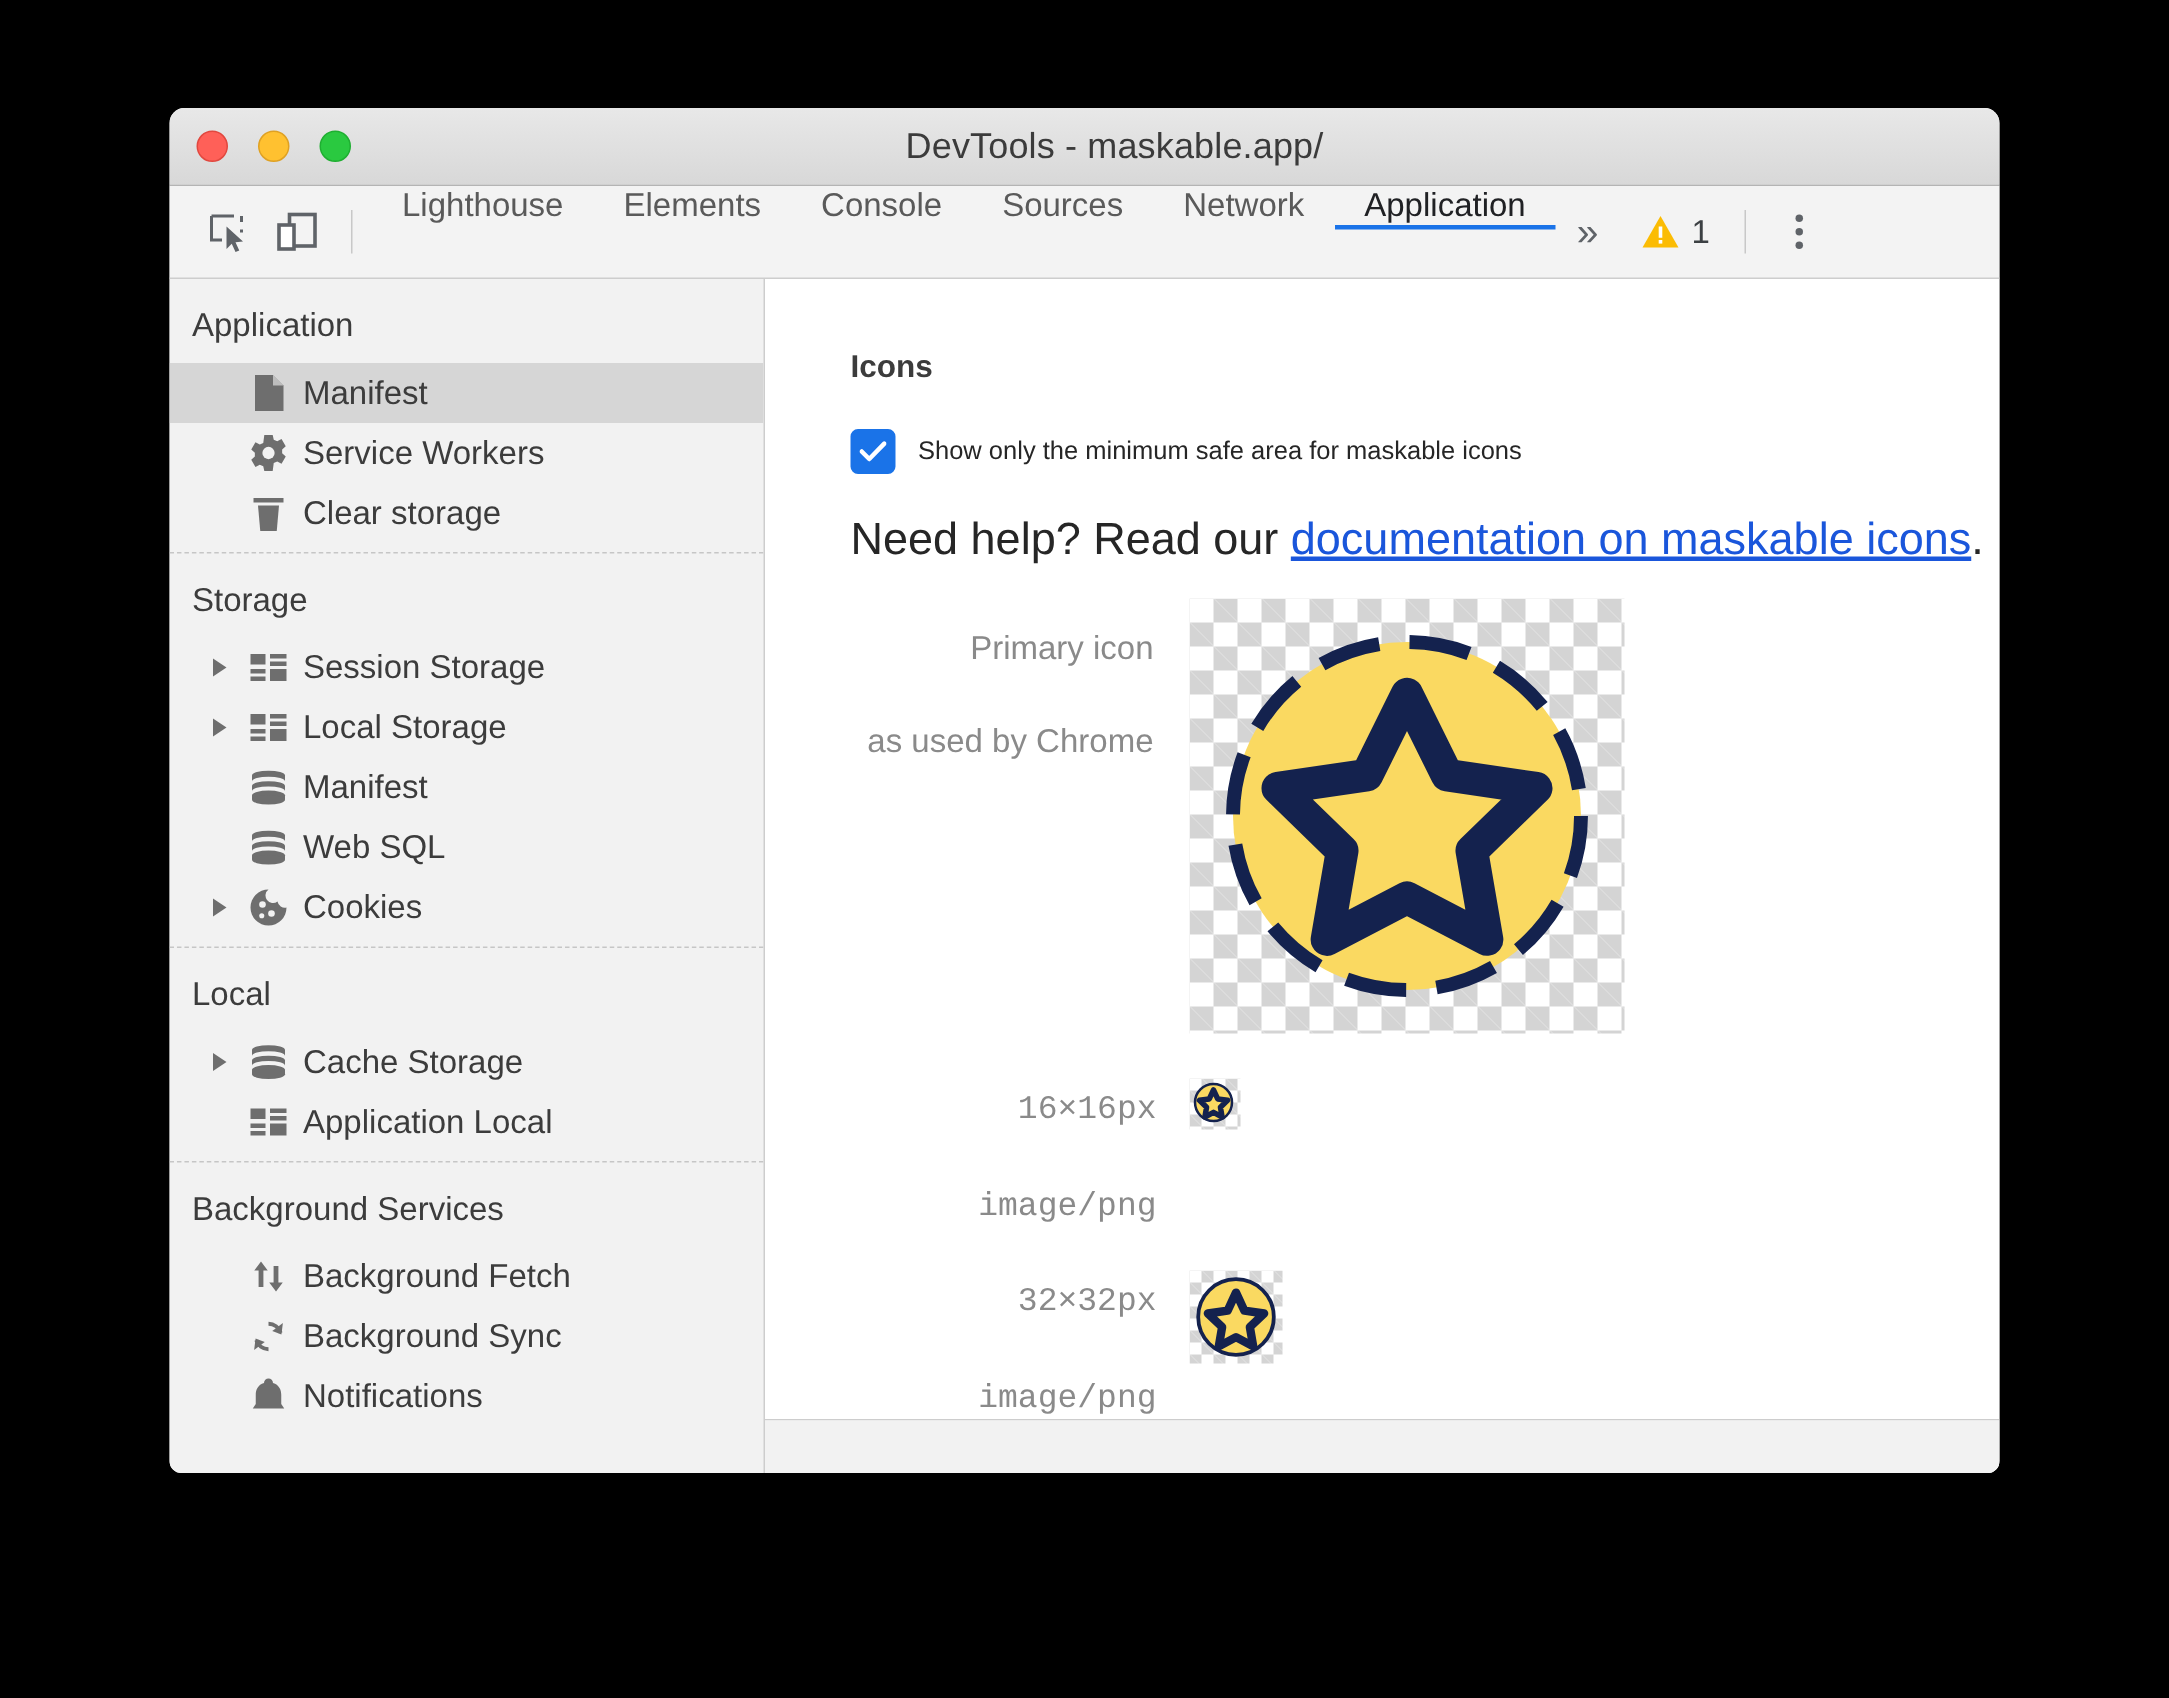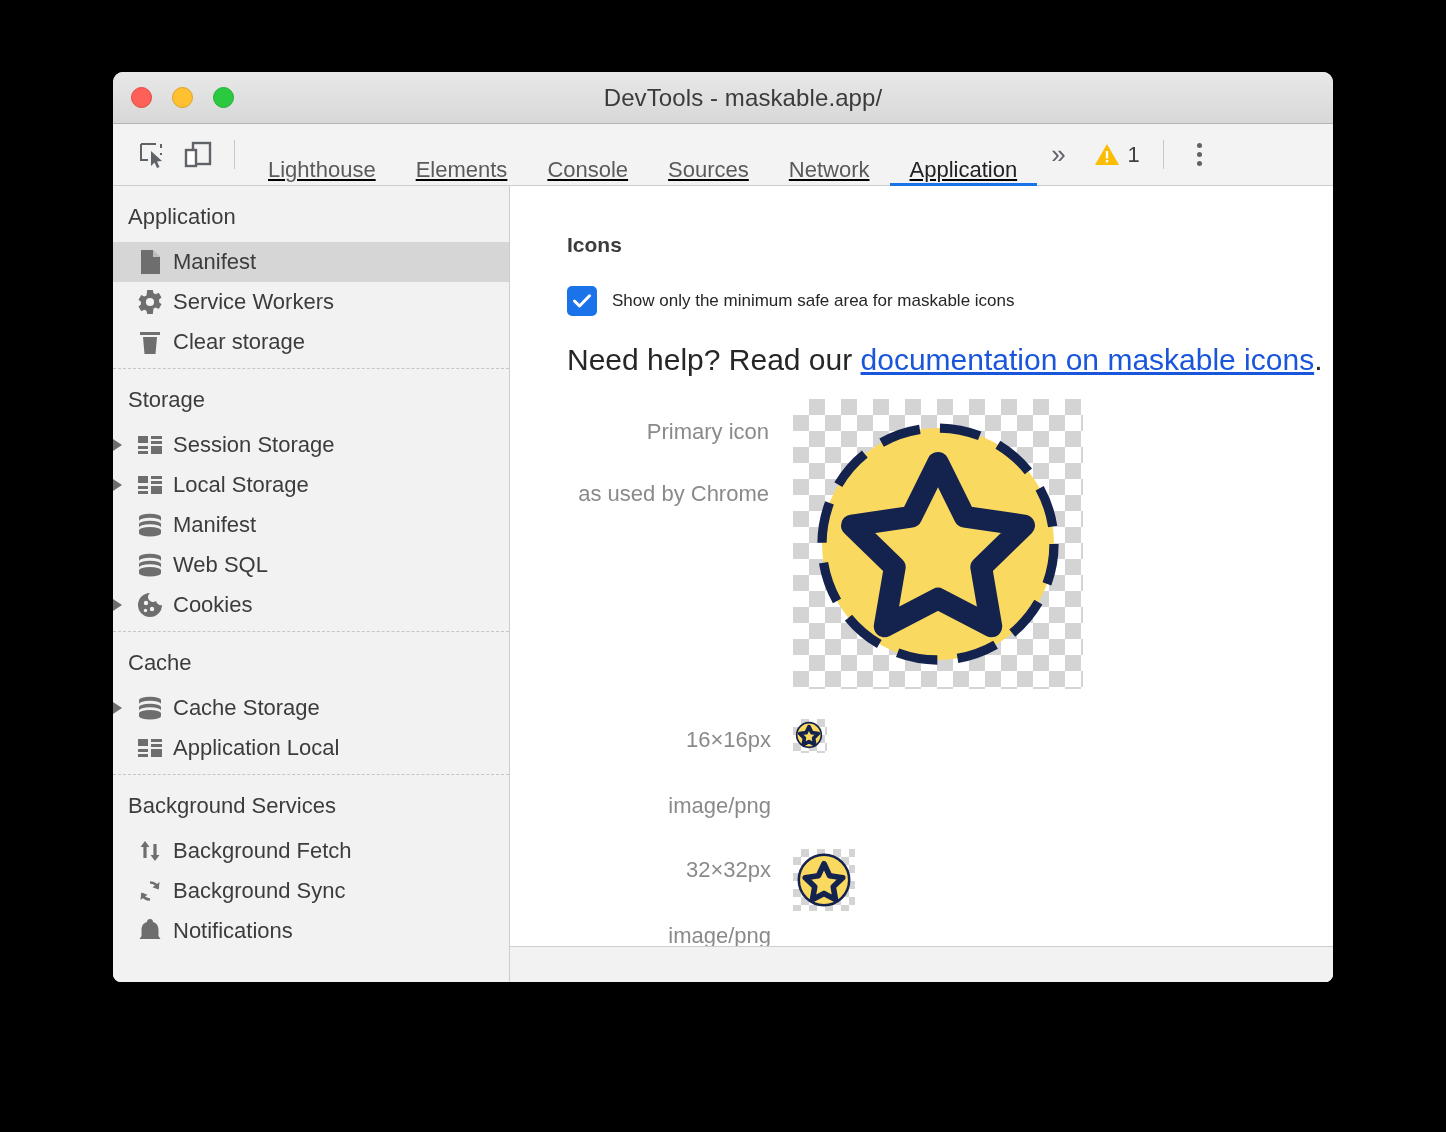--- a/index.html
+++ b/index.html
@@ -46,21 +46,21 @@
     background: #f3f3f3;
     border-bottom: 1px solid #cdcdcd;
     display: flex; align-items: stretch;
     padding-left: 16px;
   }
   .tool-btn {
     width: 46px; display: flex; align-items: center; justify-content: center;
     cursor: default;
   }
   .vsep { width: 1px; background: #c8c8c8; margin: 16px 13px 16px 13px; }
-  .tabs { display: flex; align-items: flex-end; text-decoration: underline; }
+  .tabs { display: flex; align-items: flex-start; }
   .tab {
     display: flex; align-items: center;
     padding: 0 20px;
     font-size: 22px; color: #5a5a5a;
     border-bottom: 3px solid transparent;
     margin-bottom: -1px;
     white-space: nowrap;
   }
   .tab.active { color: #202124; border-bottom-color: #1a73e8; }
   .overflow-btn {
@@ -91,20 +91,21 @@
   }
   .sb-section { padding-bottom: 6px; }
   .sb-section + .sb-section { border-top: 1px dashed #c6c6c6; }
   .sb-header {
     font-size: 22px; color: #3c3c3c;
     padding: 18px 0 12px 15px;
   }
   .sb-item {
     display: flex; align-items: center;
     height: 40px;
+    padding-left: 29px;
     font-size: 22px; color: #3c3c3c;
     cursor: default;
   }
   .sb-item.selected { background: #d6d6d6; }
   .sb-arrow {
     width: 20px; flex: 0 0 20px;
     display: flex; align-items: center; justify-content: flex-start;
   }
   .sb-arrow.empty { visibility: hidden; }
   .sb-arrow b {
@@ -158,21 +159,21 @@
       linear-gradient(45deg, #d4d4d4 25%, transparent 25%, transparent 75%, #d4d4d4 75%);
     background-color: #ffffff;
     background-size: 32px 32px;
     background-position: 0 0, 16px 16px;
   }
   .primary-icon-box { width: 290px; height: 290px; }
 
   .small-row { display: flex; align-items: flex-start; margin-top: 30px; }
   .small-label-col {
     width: 226px; flex: 0 0 226px; text-align: right; padding-right: 22px;
-    color: #8a8a8a; font-size: 22px;
+    color: #8a8a8a; font-size: 22px; font-family: Liberation Mono, monospace;
   }
   .small-label-col .sz { display: block; padding-top: 8px; }
   .small-label-col .mt { display: block; padding-top: 40px; }
   .chk-sm {
     background-size: 16px 16px;
     background-position: 0 0, 8px 8px;
   }
   .box16 { width: 34px; height: 34px; padding: 2px; }
   .box32 { width: 62px; height: 62px; padding: 3px; }
 
@@ -393,21 +394,21 @@
                 <circle cx="9" cy="11" r="2.2" fill="#f2f2f2"></circle>
                 <circle cx="15" cy="17" r="2.2" fill="#f2f2f2"></circle>
                 <circle cx="8.5" cy="18.5" r="1.7" fill="#f2f2f2"></circle>
               </svg>
           </span>
           <span class="sb-label">Cookies</span>
         </div>
       </div>
 
       <div class="sb-section">
-        <div class="sb-header">Cache</div>
+        <div class="sb-header">Local</div>
 
         <div class="sb-item">
           <span class="sb-arrow">
               <b></b>
             </span>
           <span class="sb-icon">
             <svg width="26" height="24" viewBox="0 0 26 24">
                 <ellipse cx="13" cy="4" rx="11" ry="3.2" fill="#6e6e6e"></ellipse>
                 <rect x="2" y="4" width="22" height="4" fill="#6e6e6e"></rect>
                 <ellipse cx="13" cy="8" rx="11" ry="3.2" fill="#f2f2f2"></ellipse>

